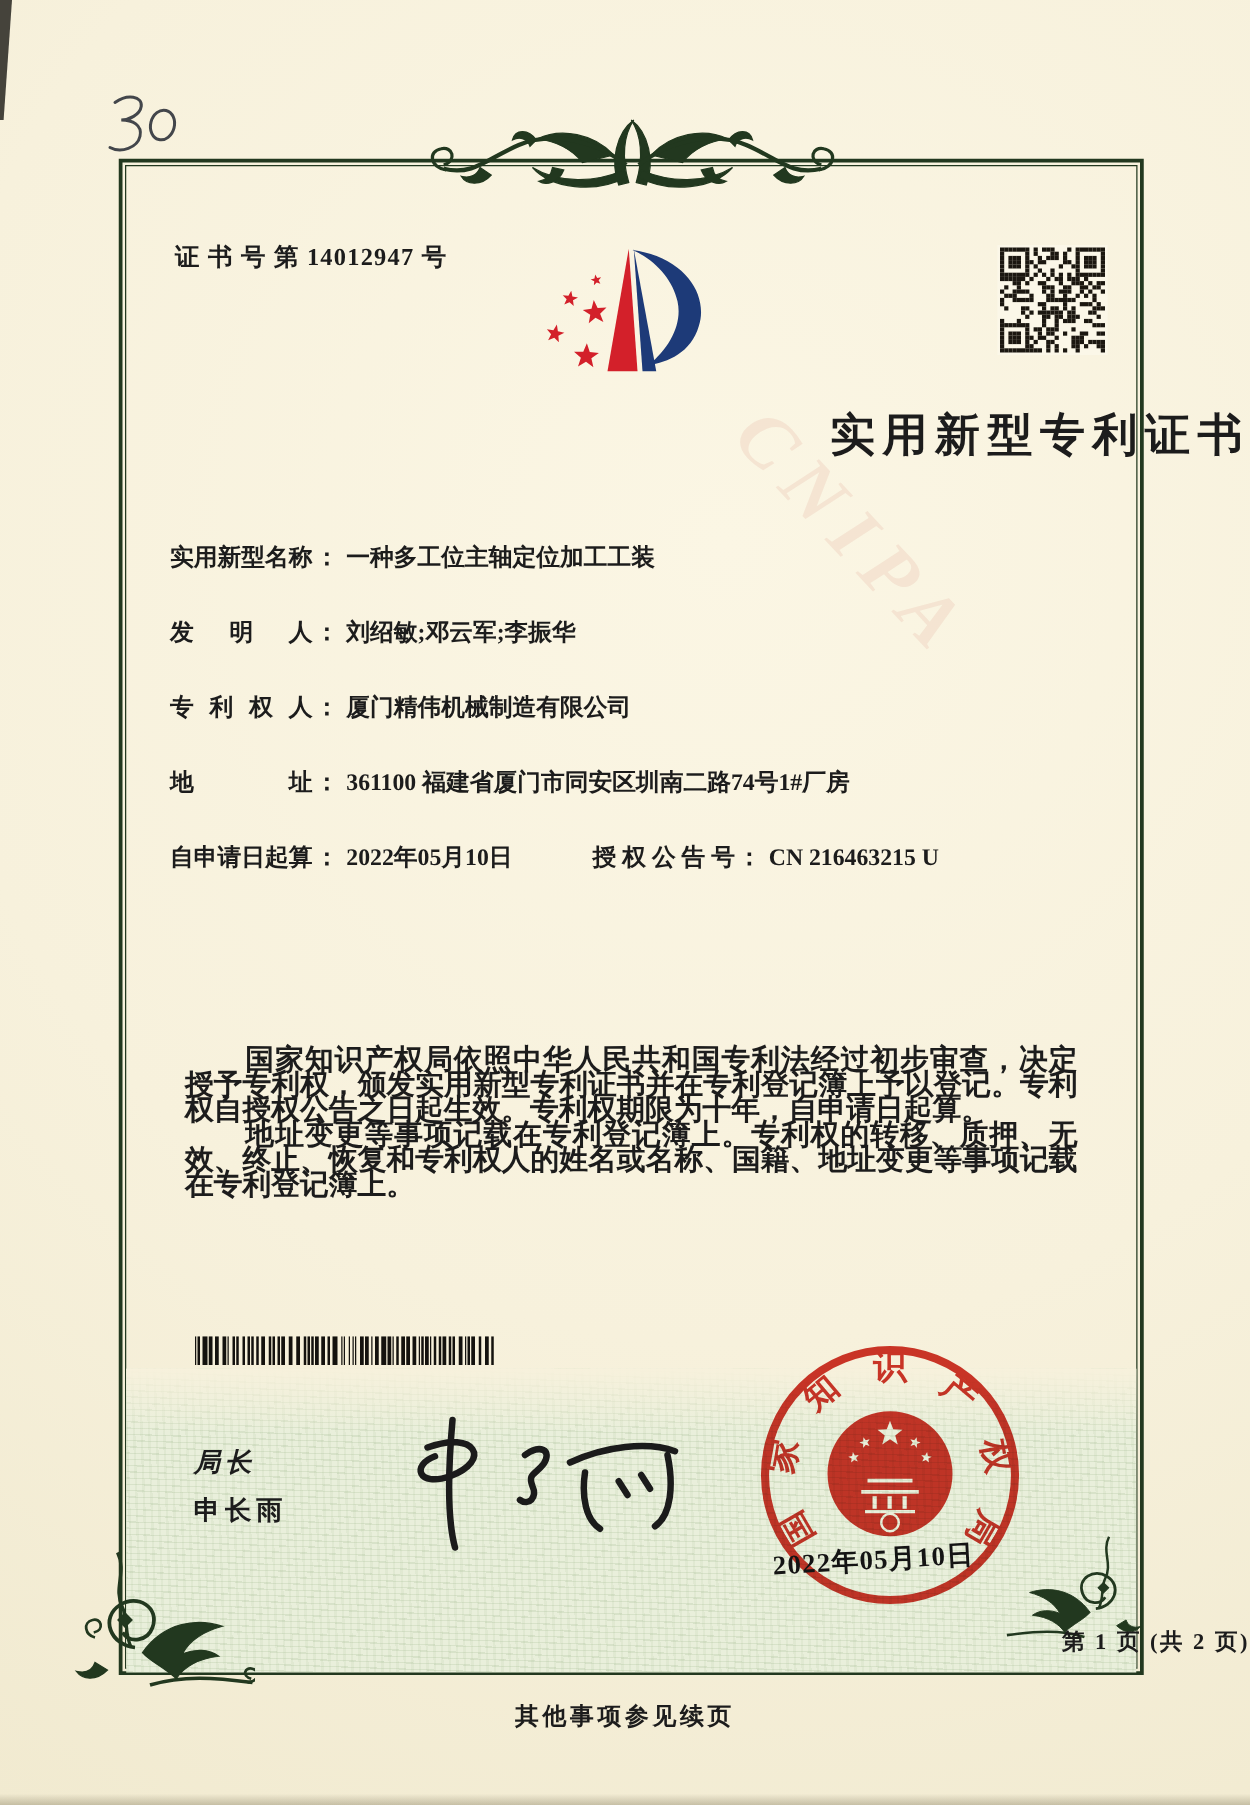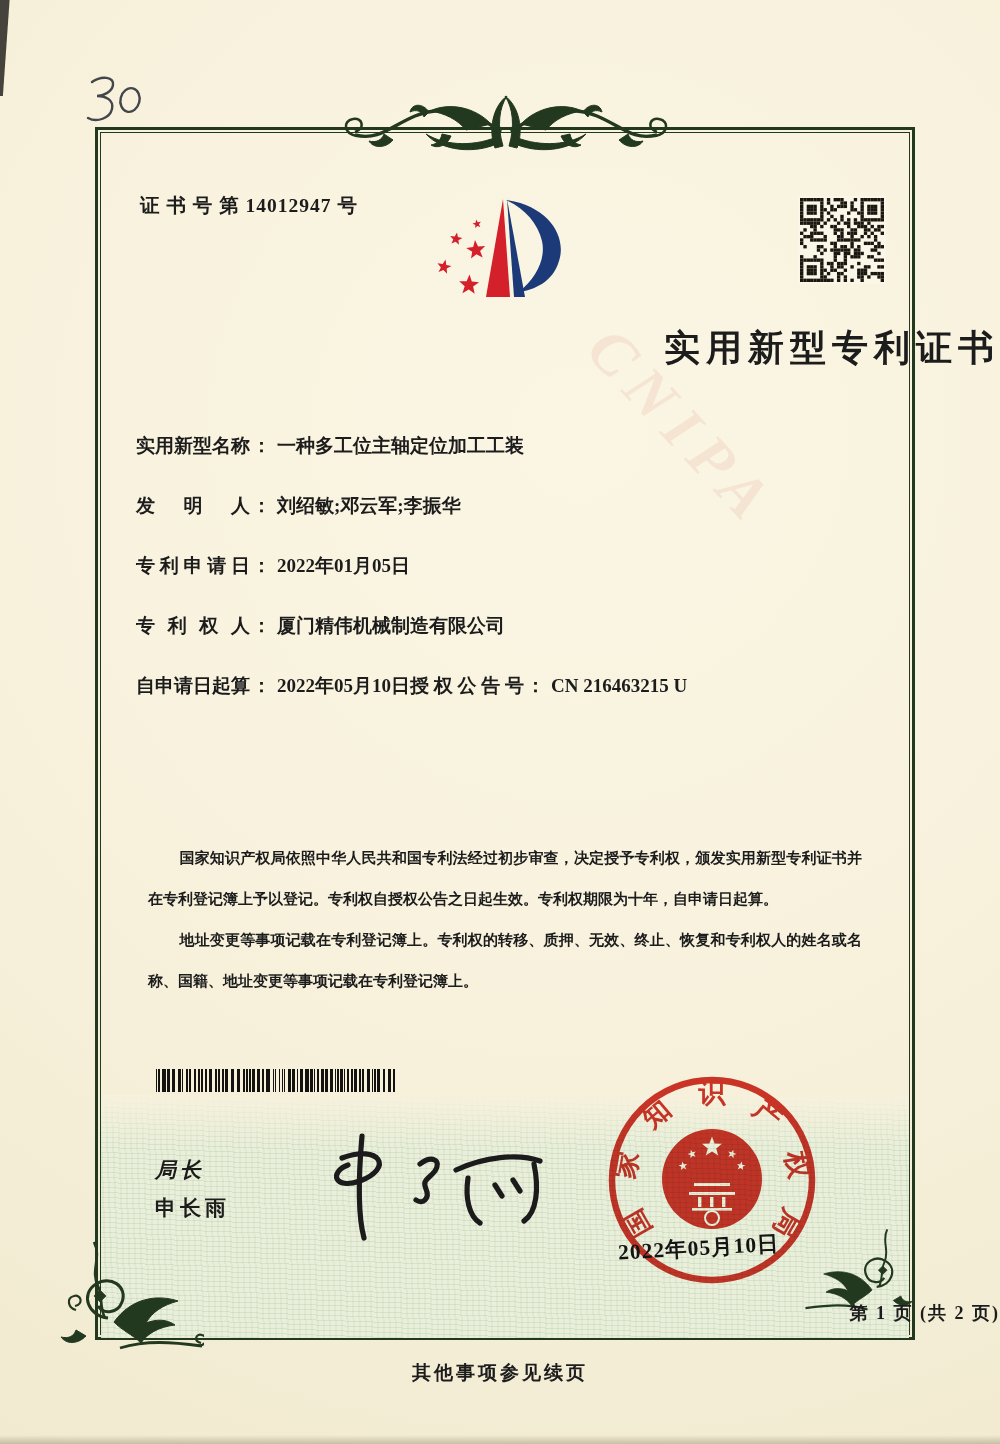--- a/index.html
+++ b/index.html
@@ -32,23 +32,23 @@
   .cert-no{position:absolute;left:140px;top:192px;font-size:19.5px;font-weight:600;letter-spacing:1px;}
   .logo{position:absolute;left:427px;top:193px;width:152px;height:116px;}
   .qr{position:absolute;left:798px;top:196px;width:88px;height:88px;background:#fbf7e8;}
   .title{position:absolute;left:0;width:100%;top:324px;text-align:right;
          font-size:36px;font-weight:700;letter-spacing:6px;}
   
   .fields{position:absolute;left:136px;top:433px;width:730px;font-size:19px;font-weight:600;}
   .frow{height:60px;white-space:nowrap;}
   .flabel{display:inline-block;width:114px;text-align:justify;text-align-last:justify;vertical-align:baseline;}
   .fcolon{display:inline-block;margin:0 6px 0 2px;}
-  .second-pair{}
-  
-  .paras{position:absolute;left:148px;top:838px;width:714px;font-size:15px;line-height:41px;
+  .second-pair{margin-left:64px;}
+  
+  .paras{position:absolute;left:148px;top:838px;width:714px;font-size:23px;line-height:20px;
          font-weight:600;text-align:justify;}
   .paras p{margin:0;text-indent:2.1em;}
   
   .barcode{position:absolute;left:155px;top:1069px;width:247px;height:23px;}
   
   .signer{position:absolute;left:155px;font-size:21px;font-weight:700;letter-spacing:4px;}
   .signer-title{top:1156px;font-style:italic;}
   .signer-name{top:1194px;}
   .sig-hand{position:absolute;left:296px;top:1128px;width:250px;height:116px;color:#1b1b1b;}
   
@@ -449,24 +449,24 @@
   <div class="watermark">CNIPA</div>
 
   <div class="fields">
     <div class="frow">
       <span class="flabel">实用新型名称</span><span class="fcolon">：</span><span class="fvalue">一种多工位主轴定位加工工装</span>
     </div>
     <div class="frow">
       <span class="flabel">发明人</span><span class="fcolon">：</span><span class="fvalue">刘绍敏;邓云军;李振华</span>
     </div>
     <div class="frow">
-      <span class="flabel">专利申请日</span><span class="fcolon">：</span><span class="fvalue">2022年01月05日</span>
+      <span class="flabel">专利权人</span><span class="fcolon">：</span><span class="fvalue">厦门精伟机械制造有限公司</span>
     </div>
     <div class="frow">
-      <span class="flabel">专利权人</span><span class="fcolon">：</span><span class="fvalue">厦门精伟机械制造有限公司</span>
+      <span class="flabel">地址</span><span class="fcolon">：</span><span class="fvalue">361100 福建省厦门市同安区圳南二路74号1#厂房</span>
     </div>
     <div class="frow">
       <span class="flabel">自申请日起算</span><span class="fcolon">：</span><span class="fvalue">2022年05月10日</span><span class="second-pair"><span class="flabel">授权公告号</span><span class="fcolon">：</span><span class="fvalue">CN 216463215 U</span></span>
     </div>
   </div>
 
   <div class="paras">
     <p>国家知识产权局依照中华人民共和国专利法经过初步审查，决定授予专利权，颁发实用新型专利证书并在专利登记簿上予以登记。专利权自授权公告之日起生效。专利权期限为十年，自申请日起算。</p>
     <p>地址变更等事项记载在专利登记簿上。专利权的转移、质押、无效、终止、恢复和专利权人的姓名或名称、国籍、地址变更等事项记载在专利登记簿上。</p>
   </div>

